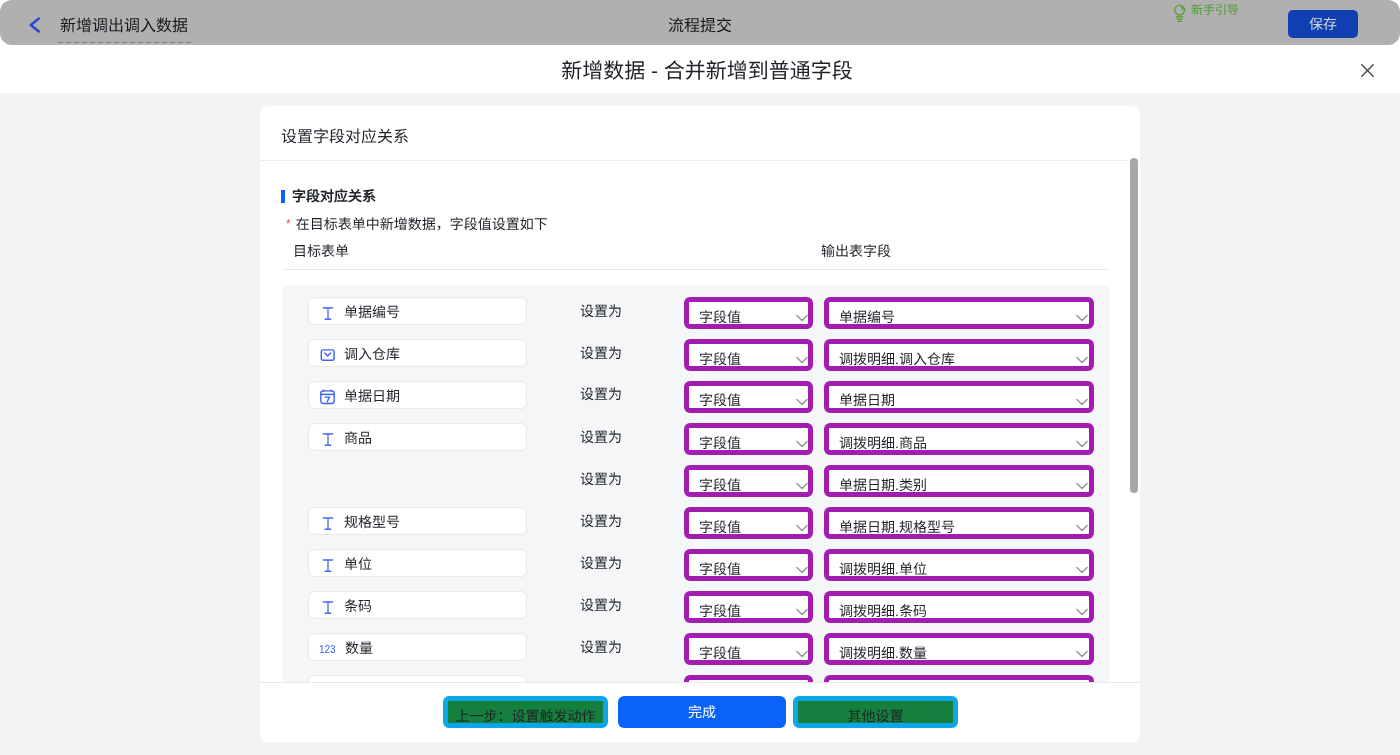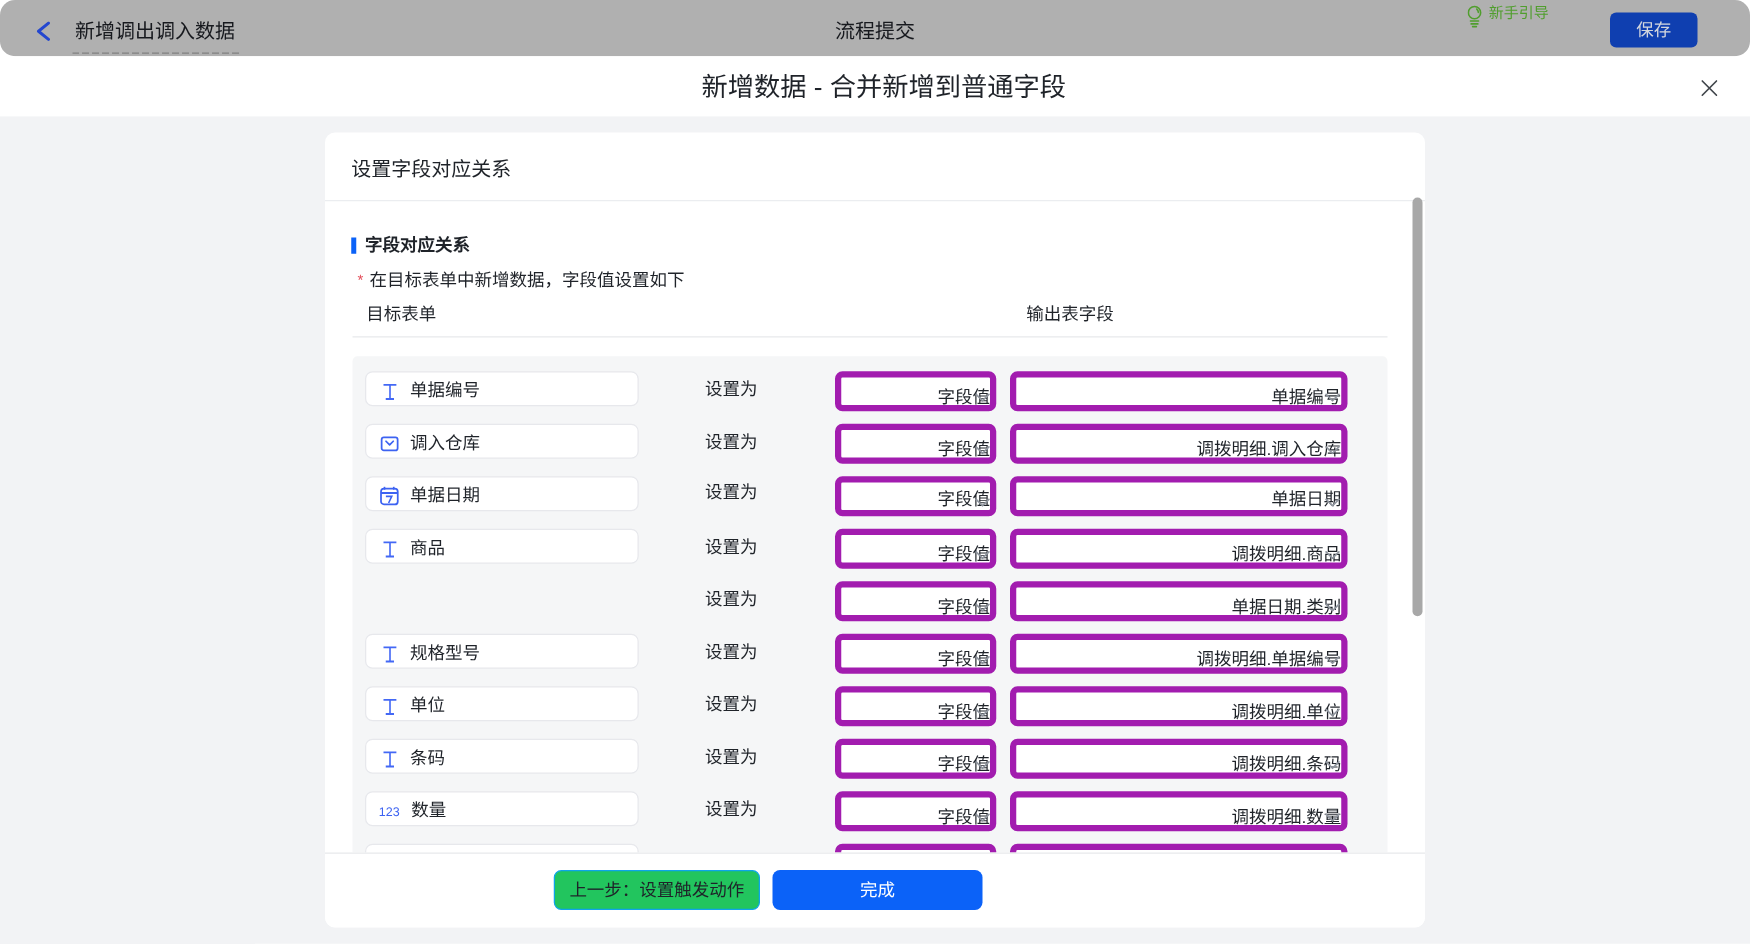--- a/index.html
+++ b/index.html
@@ -32,37 +32,37 @@
   #secbar { position:absolute; left:21px; top:84px; width:4px; height:13px; background:#0b62f8; }
   #seclabel { position:absolute; left:32px; top:77px; font-size:14px; font-weight:700; line-height:27px; color:#1f2329; }
   #desc { position:absolute; left:26px; top:108px; font-size:14px; line-height:20px; color:#1f2329; }
   #desc .star { color:#e34d59; font-size:12px; margin-right:5px; vertical-align:1px; }
   #col1 { position:absolute; left:33px; top:135px; font-size:14px; line-height:20px; color:#1f2329;text-align:right; }
   #col2 { position:absolute; left:561px; top:135px; font-size:14px; line-height:20px; color:#1f2329; }
 
   #coldiv { position:absolute; left:22px; top:163px; width:828px; height:1px; background:#e7e9ec; }
   
   #panel { position:absolute; left:22px; top:179px; width:828px; height:397px; background:#f5f6f7; border-radius:4px 4px 0 0; }
-  .row { position:absolute; left:0; width:828px; height:32px;text-align:right; }
+  .row { position:absolute; left:16px; width:828px; height:32px; }
   .fld { position:absolute; left:10px; top:0; width:219px; height:28px; background:#fff; border:1px solid #e7e8ec; border-radius:6px; display:flex; align-items:center; }
   .fld .ic { width:16px; margin-left:11px; position:relative; top:2px; display:flex; justify-content:center; }
   .fld .icnum { width:18px; margin-left:10px; }
   .fld .lb { margin-left:8px; font-size:14px; color:#1f2329; }
   .szw { position:absolute; left:282px; top:0; width:42px; height:28px; line-height:28px; font-size:14px; color:#1f2329; }
   .sel { position:absolute; top:0; height:32px; background:#fff; border:5px solid #a21caf; border-radius:6px; font-size:14px; color:#1f2329; line-height:30px; }
   .sel .tx { padding-left:10px; display:block; }
   .sel svg { position:absolute; top:10px; }
   .sel1 { left:386px; width:129px; }
   .sel1 svg { left:107px; }
   .sel2 { left:526px; width:270px; }
   .sel2 svg { left:247px; }
 
   
   #cfoot { position:absolute; left:0; top:576px; width:880px; height:60px; background:#fff; border-top:1px solid #e8e9eb; }
-  .fbtn { position:absolute; top:13px; height:32px; border:1px solid #0ea5e9; background:#22c55e; border-radius:6px; font-size:14px; color:#1f2329; text-align:center; line-height:30px; }
+  .fbtn { position:absolute; top:13px; height:32px; border:5px solid #0ea5e9; background:#15803d; border-radius:6px; font-size:14px; color:#1f2329; text-align:center; line-height:30px; }
   #fb1 { left:183px; width:165px; }
   #fb2 { left:358px; width:168px; background:#0b62f8; border:none; color:#fff; line-height:32px; }
   #fb3 { left:533px; width:165px; }
 
   
   #sthumb { position:absolute; left:870px; top:52px; width:8px; height:335px; background:#a8a8a8; border-radius:4px; }
 </style>
 </head>
 <body>
 <div id="mbody"></div>
@@ -242,21 +242,21 @@
           <span class="lb">规格型号</span>
         </div>
         <div class="szw">设置为</div>
         <div class="sel sel1">
           <span class="tx">字段值</span>
           <svg width="12" height="12" viewBox="0 0 12 12">
             <path d="M0.9 3.5 L6 8.6 L11.1 3.5" fill="none" stroke="#8f959e" stroke-width="1.4" stroke-linecap="round" stroke-linejoin="round"></path>
           </svg>
         </div>
         <div class="sel sel2">
-          <span class="tx">调拨明细.单据编号</span>
+          <span class="tx">单据日期.规格型号</span>
           <svg width="12" height="12" viewBox="0 0 12 12">
             <path d="M0.9 3.5 L6 8.6 L11.1 3.5" fill="none" stroke="#8f959e" stroke-width="1.4" stroke-linecap="round" stroke-linejoin="round"></path>
           </svg>
         </div>
       </div>
       <div class="row" style="top: 264px;">
         <div class="fld">
           <span class="ic ">
             <svg width="16" height="16" viewBox="0 0 16 16">
               <g stroke="#4368f5" fill="none">
@@ -356,15 +356,16 @@
           <span class="tx"></span>
           <svg width="12" height="12" viewBox="0 0 12 12">
             <path d="M0.9 3.5 L6 8.6 L11.1 3.5" fill="none" stroke="#8f959e" stroke-width="1.4" stroke-linecap="round" stroke-linejoin="round"></path>
           </svg>
         </div>
       </div>
     </div>
   <div id="cfoot">
     <div class="fbtn" id="fb1">上一步：设置触发动作</div>
     <div class="fbtn" id="fb2">完成</div>
+    <div class="fbtn" id="fb3">其他设置</div>
   </div>
   <div id="sthumb"></div>
 </div>
 
 </body></html>

